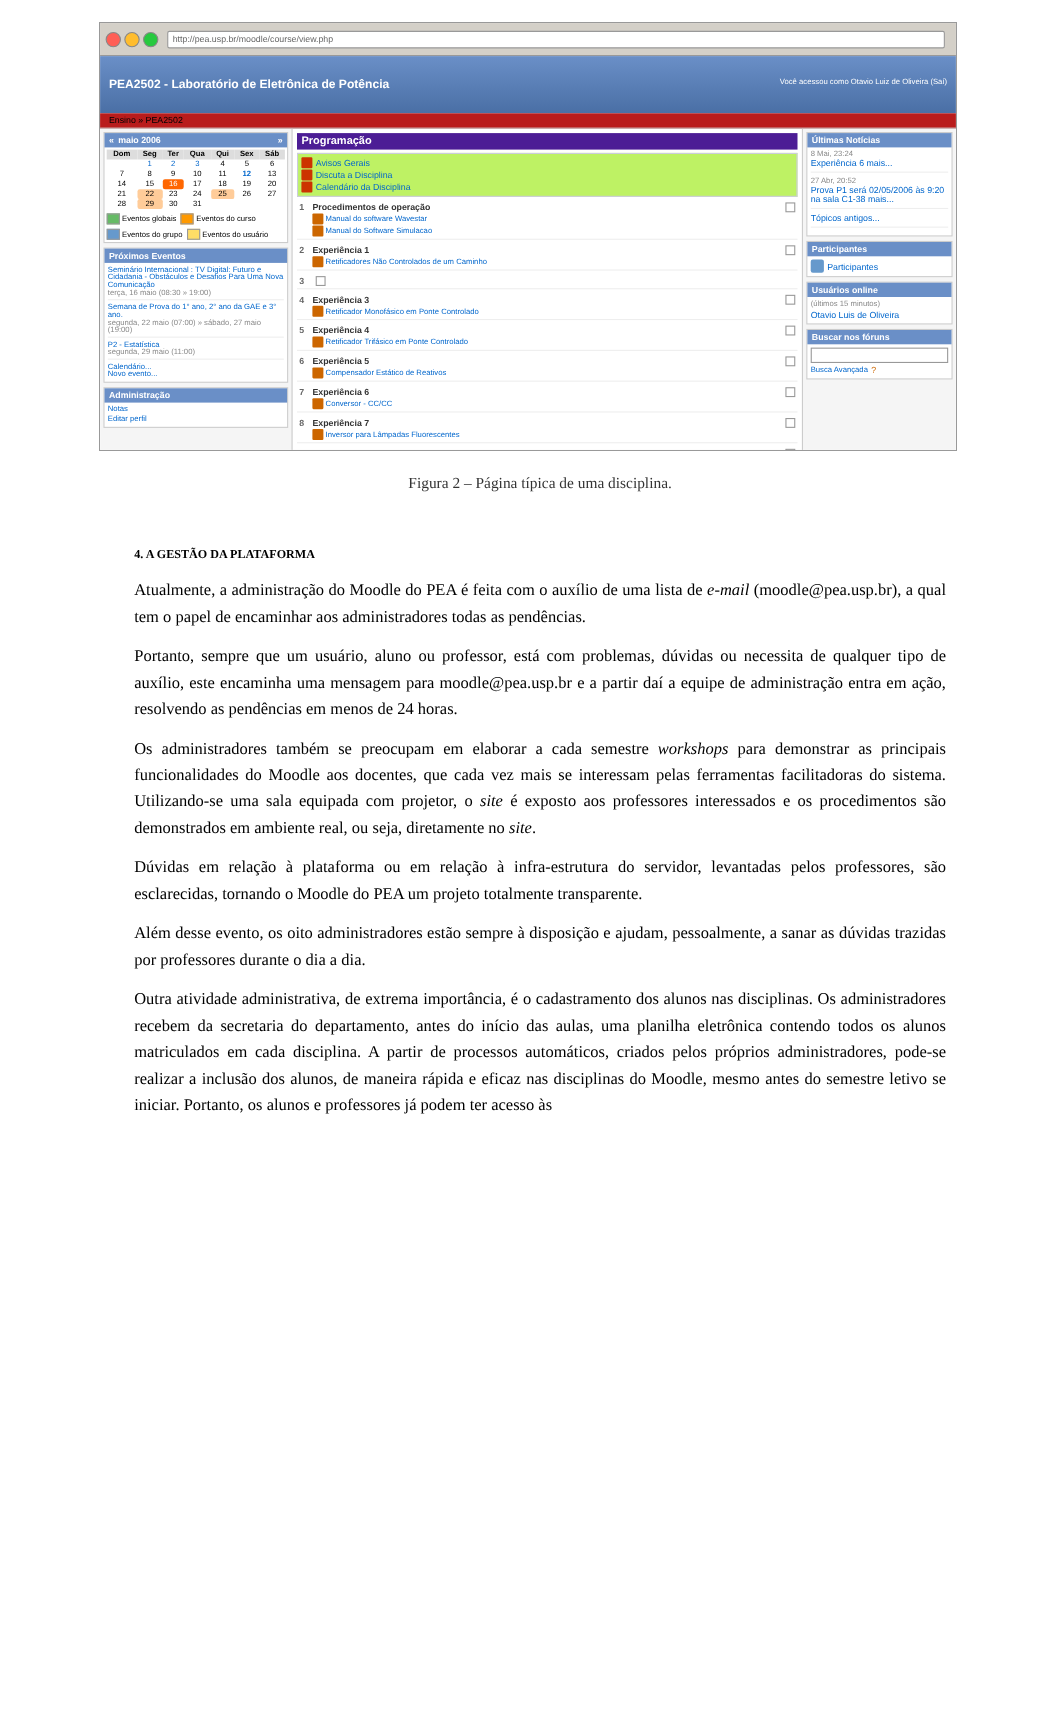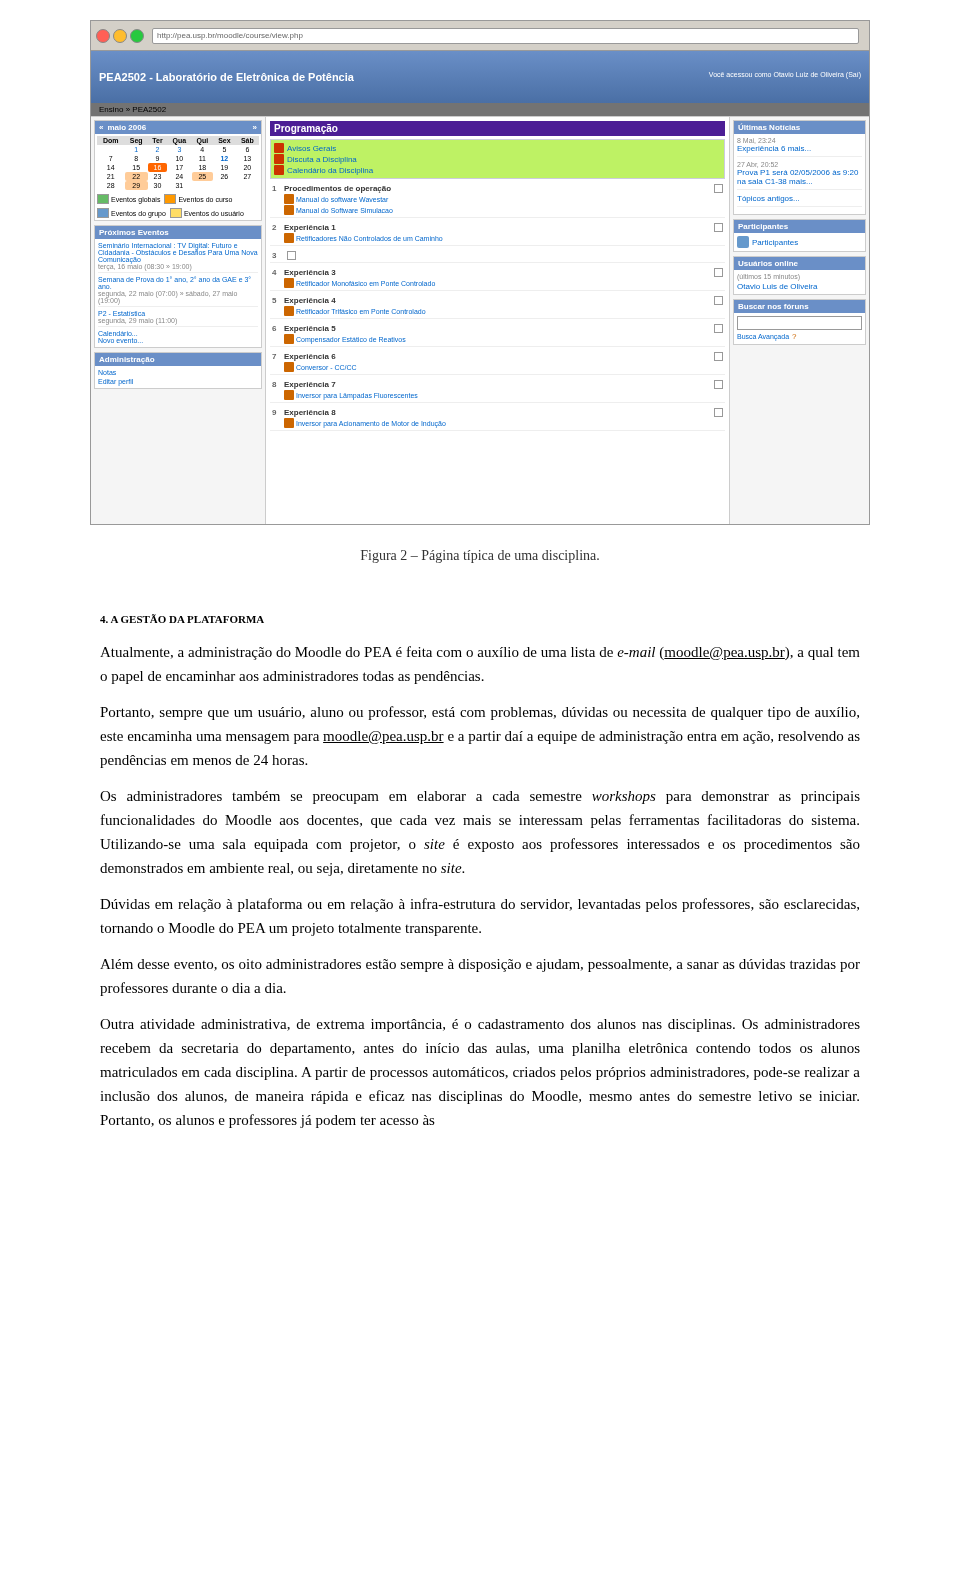--- a/index.html
+++ b/index.html
@@ -20,21 +20,21 @@
       flex-direction: column;
     }
 
     
     .screenshot-area {
       width: 100%;
       background: #f0f0f0;
       border: 1px solid #999;
       margin: 10px auto;
       width: 780px;
-      height: 505px;
+      height: 390px;
       position: relative;
       overflow: hidden;
       font-family: Arial, sans-serif;
       font-size: 10px;
     }
 
     
     .browser-chrome {
       background: #d4d0c8;
       height: 30px;
@@ -64,21 +64,21 @@
 
     .moodle-header {
       background: linear-gradient(to bottom, #6a8fc7, #4a6fa5);
       color: #fff;
       padding: 20px 8px;
       font-size: 11px;
       font-weight: bold;
     }
 
     .moodle-nav {
-      background: #737373;
+      background: #b91c1c;
       padding: 2px 8px;
       font-size: 8px;
       border-bottom: 1px solid #ccc;
     }
 
     .moodle-content {
       display: flex;
       flex: 1;
       overflow: hidden;
     }
@@ -190,20 +190,21 @@
       flex-shrink: 0;
     }
 
     
     .article-area {
       padding: 20px 100px;
       font-family: Times New Roman, serif;
       font-size: 15px;
       line-height: 1.5;
       color: #000;
+      margin-left: 22px;
     }
 
     .figure-caption {
       text-align: center;
       font-size: 14px;
       margin-bottom: 20px;
       color: #333;
     }
 
     .section-heading {
@@ -214,21 +215,20 @@
 
     .article-paragraph {
       text-align: justify;
       margin-bottom: 12px;
       font-size: 15px;
       line-height: 1.6;
     }
 
     .article-paragraph a, .inline-link {
       color: #000;
-      text-decoration: underline;
     }
 
     .italic-text {
       font-style: italic;
     }
 
     
     .page-footer {
       border-top: 1px solid #999;
       padding: 6px 80px;

